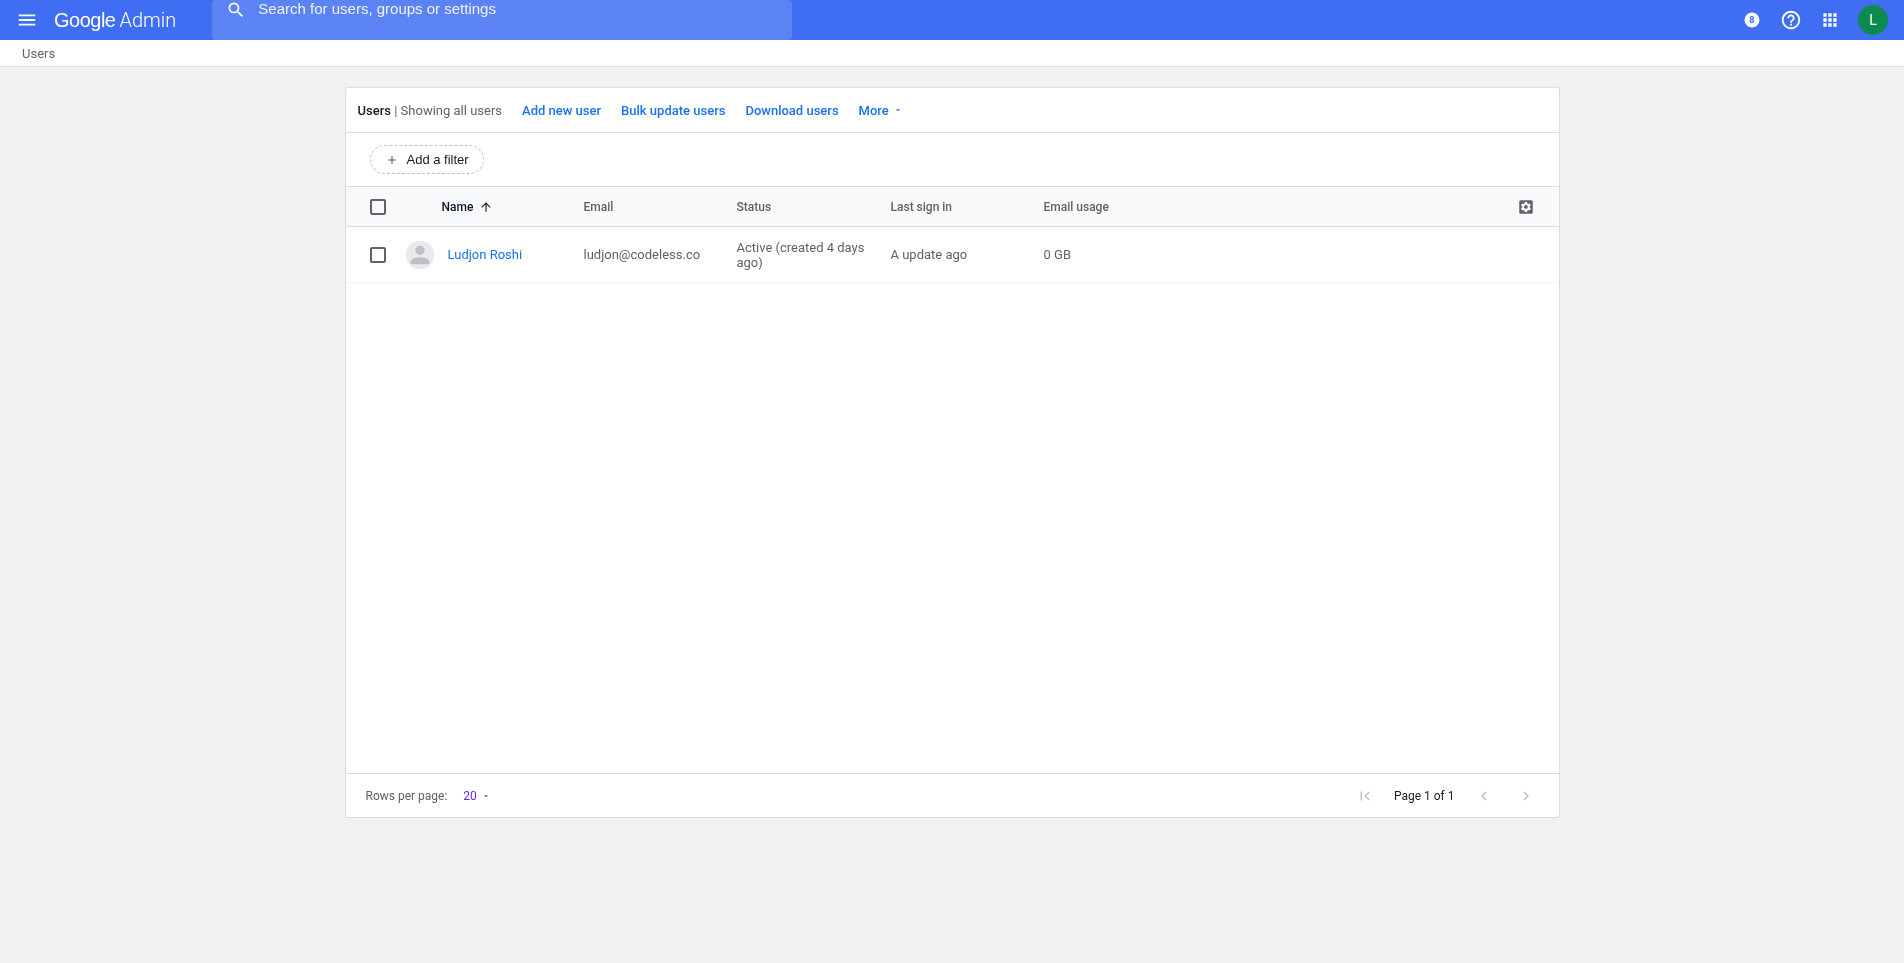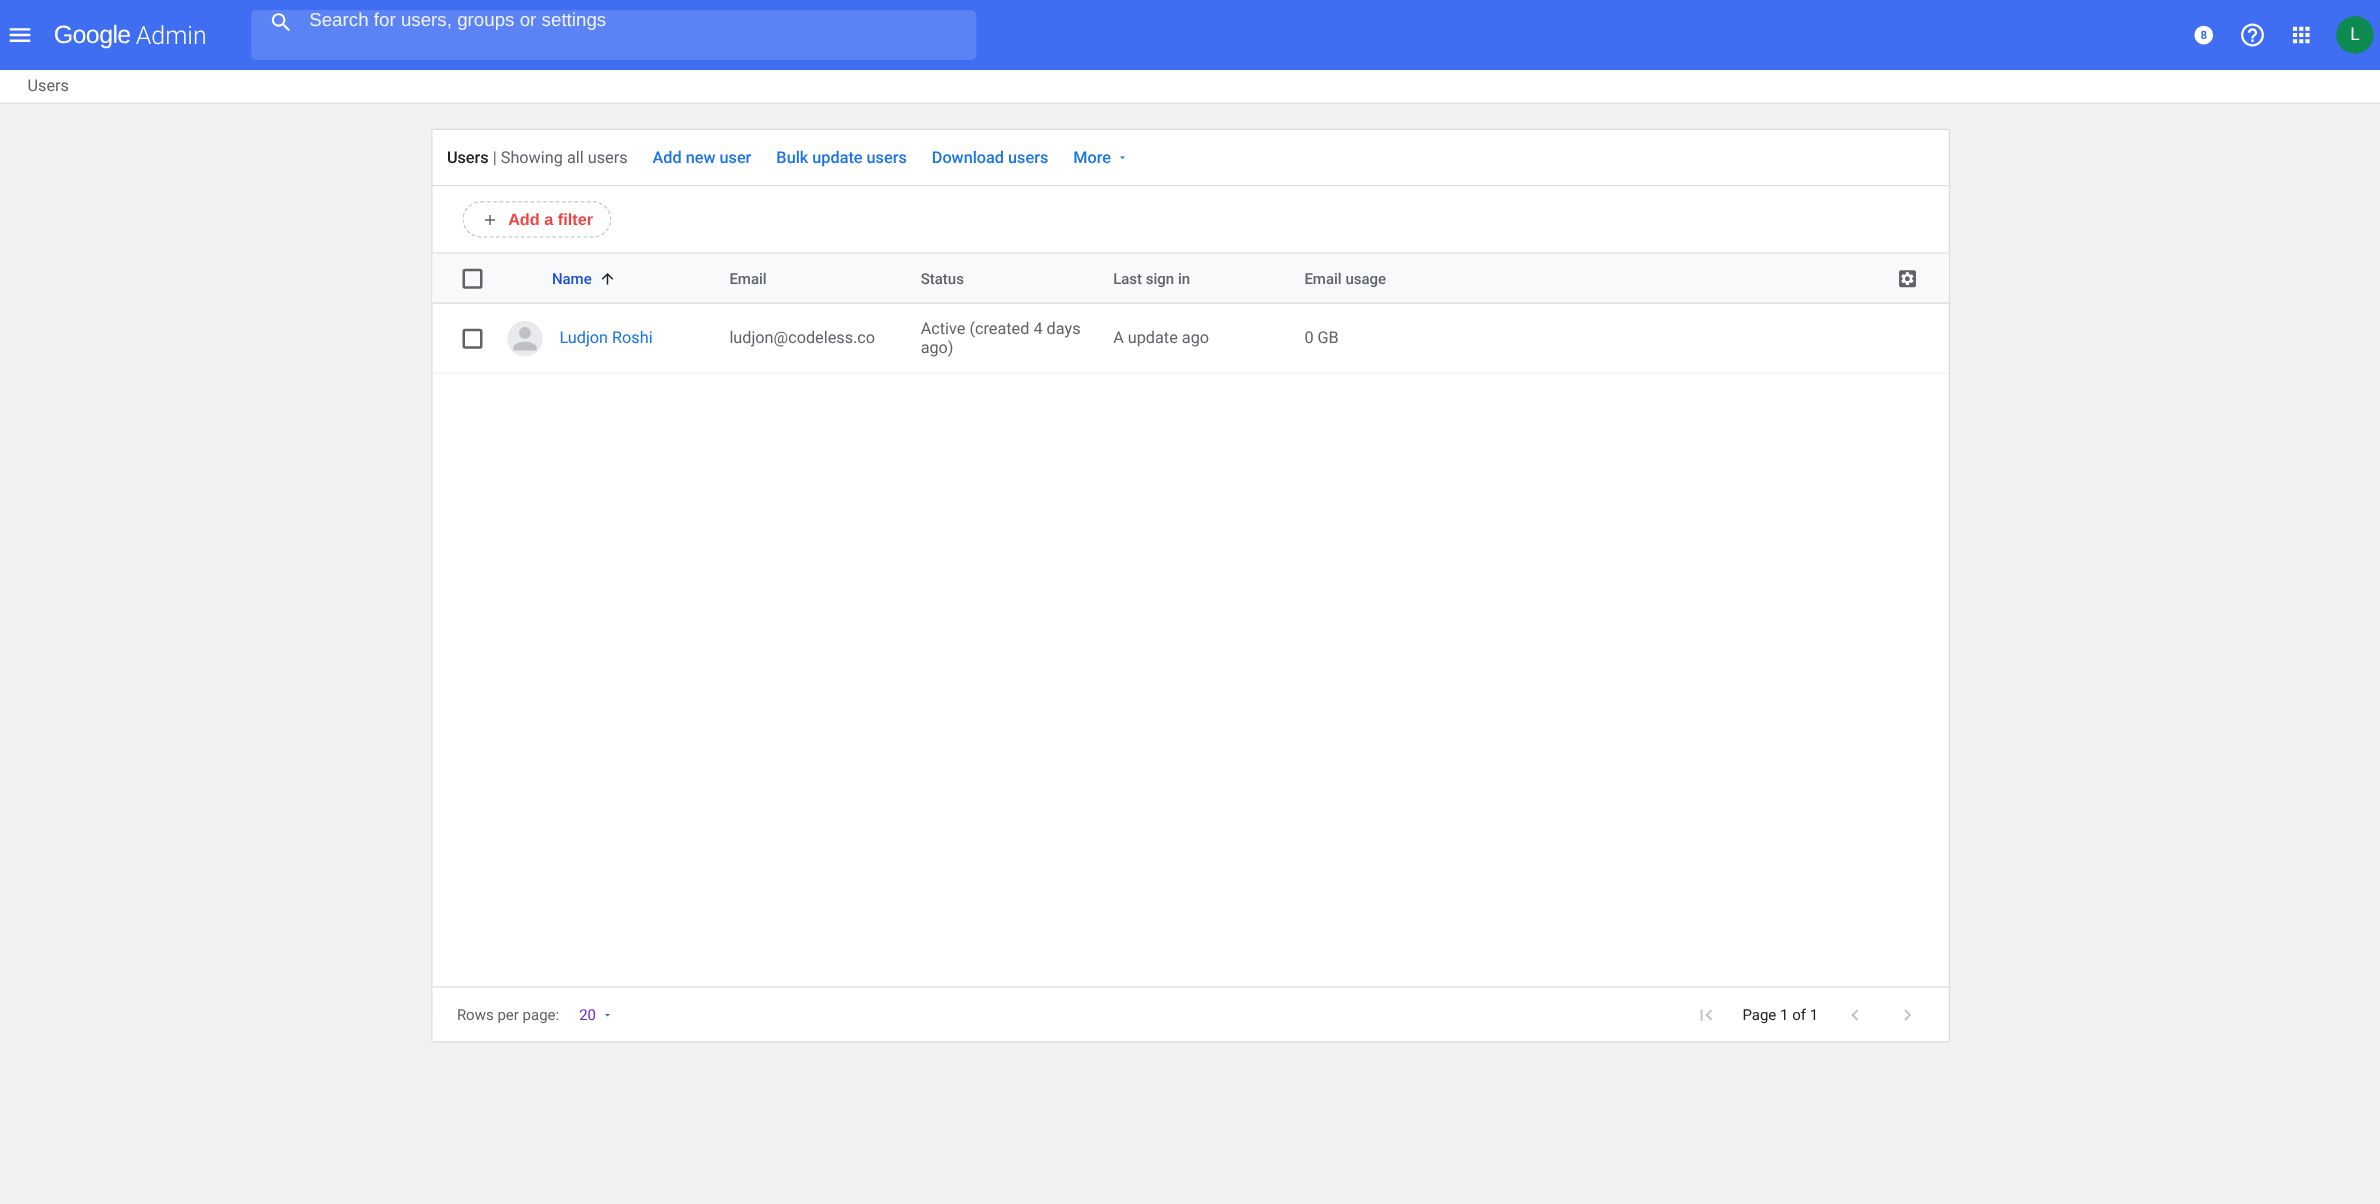--- a/index.html
+++ b/index.html
@@ -1,24 +1,24 @@
 <!DOCTYPE html>
 <html><head>
   <meta charset="utf-8">
   <style>
     * { box-sizing: border-box; margin: 0; padding: 0; }
     body { font-family: 'Google Sans', Roboto, Arial, sans-serif; background: #f1f1f1; color: #202124; }
     
     
     .header {
       background: #3f6ef2;
-      height: 56px;
-      display: flex;
-      align-items: center;
-      padding: 0 5px;
+      height: 40px;
+      display: flex;
+      align-items: center;
+      padding: 0 16px;
       gap: 16px;
     }
     .menu-icon { color: #fff; cursor: pointer; display: flex; align-items: center; }
     .logo { color: #fff; font-size: 20px; display: flex; align-items: center; gap: 4px; }
     .logo-google { font-family: 'Product Sans', Arial; font-weight: 400; letter-spacing: -0.5px; }
     .logo-admin { font-weight: 300; }
     .search-container {
       background: rgba(255,255,255,0.15);
       height: 40px;
       width: 580px;
@@ -86,24 +86,23 @@
     
     .filter-bar { padding: 12px 24px; border-bottom: 1px solid #dadce0; }
     .add-filter-btn {
       border: 1px dashed #bdc1c6;
       border-radius: 16px;
       padding: 6px 14px;
       display: inline-flex;
       align-items: center;
       gap: 8px;
       font-size: 13px;
-      color: #ef4444;
+      color: #0f172a;
       cursor: pointer;
       background: transparent;
-      font-weight: bold;
     }
     
     
     .table-header {
       display: flex;
       align-items: center;
       padding: 0 24px;
       height: 40px;
       font-size: 12px;
       color: #5f6368;
@@ -132,21 +131,21 @@
       border-radius: 2px; cursor: pointer;
     }
     .sort-icon { color: #5f6368; }
     .user-avatar {
       width: 28px; height: 28px; border-radius: 50%;
       background: #dadce0; display: flex; align-items: center; justify-content: center;
     }
     .user-name-link { color: #1a73e8; cursor: pointer; }
     .table-cell-text { color: #5f6368; }
     .header-label { color: #5f6368; font-weight: 500;}
-    .col-name .header-label { color: #1d4ed8; padding-left: 36px; }
+    .col-name .header-label { color: #0f172a; padding-left: 36px; }
     
     .gear-icon { color: #5f6368; cursor: pointer; display: flex; }
     
     
     .table-body-space { height: 490px; }
     
     
     .table-footer {
       display: flex;
       align-items: center;

